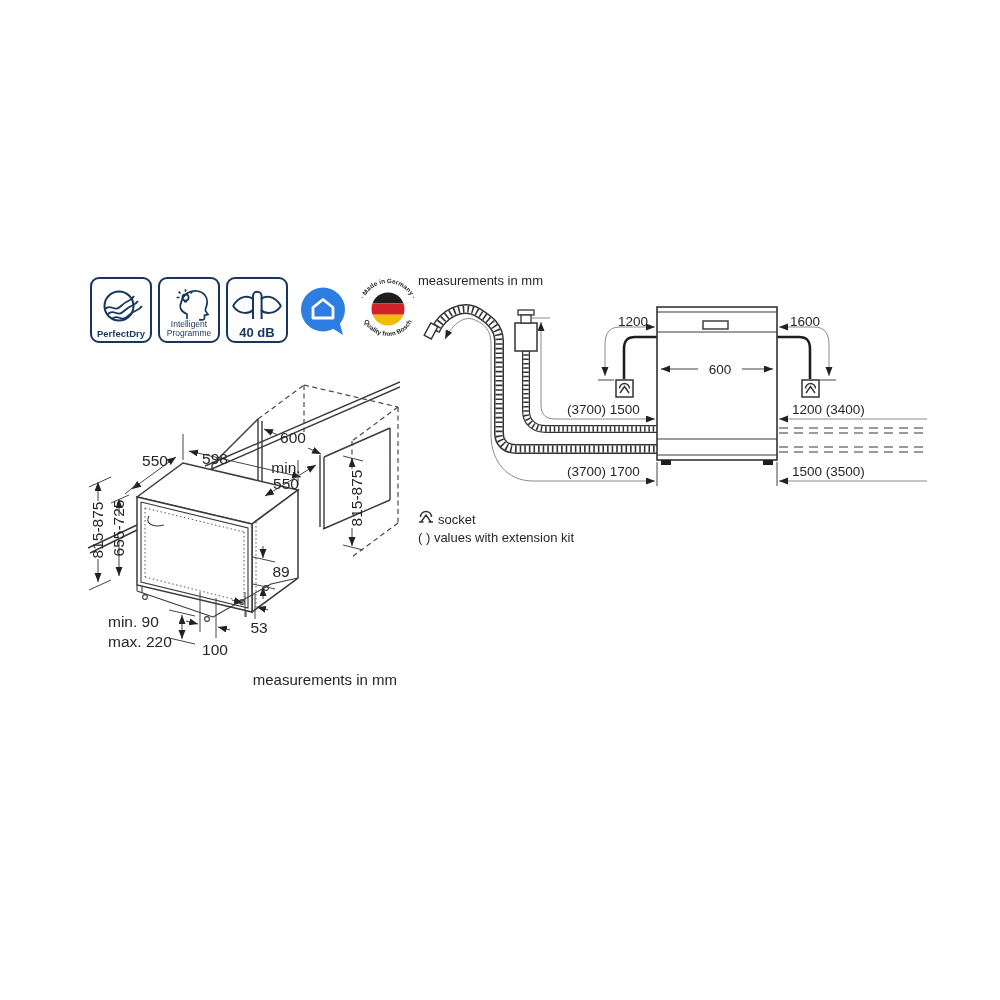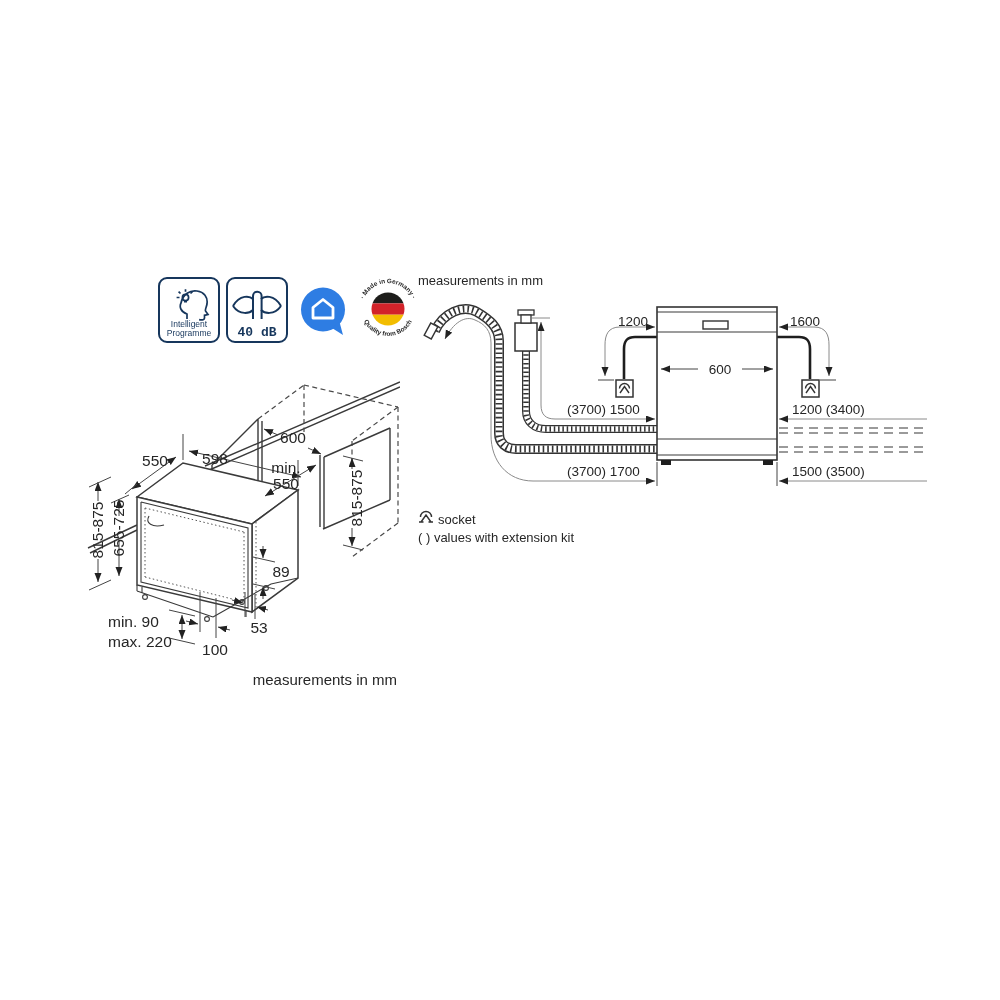--- a/index.html
+++ b/index.html
@@ -43,36 +43,45 @@
     <defs>
       <marker id="arrE" markerUnits="userSpaceOnUse" markerWidth="10" markerHeight="8" refX="9" refY="3.5" orient="auto">
         <path d="M0,0 L9,3.5 L0,7 Z" fill="#222"></path>
       </marker>
       <marker id="arrS" markerUnits="userSpaceOnUse" markerWidth="10" markerHeight="8" refX="9" refY="3.5" orient="auto-start-reverse">
         <path d="M0,0 L9,3.5 L0,7 Z" fill="#222"></path>
       </marker>
     </defs>
   </svg>
 
+  <div class="badge" style="left:90px;top:277px;">
+    <svg class="absvg" style="left:0;top:1px" width="57" height="46" viewBox="0 0 57 46">
+      <circle cx="27" cy="26" r="14.5" fill="none" stroke="#16365c" stroke-width="2"></circle>
+      <path d="M 13,29 C 19,23 22,33 29,26 S 39,22 42,16" fill="none" stroke="#16365c" stroke-width="1.8"></path>
+      <path d="M 16,34 C 22,28 25,38 32,31 S 43,26 46,21" fill="none" stroke="#16365c" stroke-width="1.8"></path>
+      <path d="M 20,39 C 26,33 29,43 36,36 S 47,31 50,26" fill="none" stroke="#16365c" stroke-width="1.8"></path>
+    </svg>
+    <div class="lbl">PerfectDry</div>
+  </div>
 
   <div class="badge" style="left:158px;top:277px;">
     <svg class="absvg" style="left:0;top:0" width="57" height="42" viewBox="0 0 57 42">
       <g fill="none" stroke="#16365c" stroke-width="1.7">
         <path d="M 27,40 L 27,35 C 21,33 19,28 21,24 C 23,15 30,11 37,12 C 44,13 48,18 47,25 C 46.5,28 45,30 45.5,32 L 48,35.5 L 44.5,36.3 L 44.5,39 C 44.5,40.6 42.5,41.3 40,40.8 L 40,41.8"></path>
         <circle cx="25.5" cy="18.5" r="3.1"></circle>
         <path d="M 25.5,12.7 L 25.5,10.2 M 20.5,14.5 L 18.6,12.6 M 30.5,14.5 L 32.4,12.6 M 19.5,18.5 L 16.6,18.5 M 24,22.7 L 27,22.7"></path>
       </g>
     </svg>
     <div class="lbl2">
       <div>Intelligent</div>
       <div>Programme</div>
     </div>
   </div>
 
-  <div class="badge" style="left:226px;top:277px;font-family:Liberation Mono, monospace;">
+  <div class="badge" style="left:226px;top:277px;">
     <svg class="absvg" style="left:0;top:2px" width="57" height="42" viewBox="0 0 57 42">
       <g fill="none" stroke="#16365c" stroke-width="2">
         <path d="M 5,25 C 12,13 22,15 25,18 M 33,18 C 36,15 46,13 53,25"></path>
         <path d="M 5,25 C 12,35 22,32 25,29 M 33,29 C 36,32 46,35 53,25"></path>
         <path d="M 25,38 L 25,15 A 4.3,4.3 0 0 1 33.6,15 L 33.6,38"></path>
       </g>
     </svg>
     <div class="lbl db">40 dB</div>
   </div>
 

